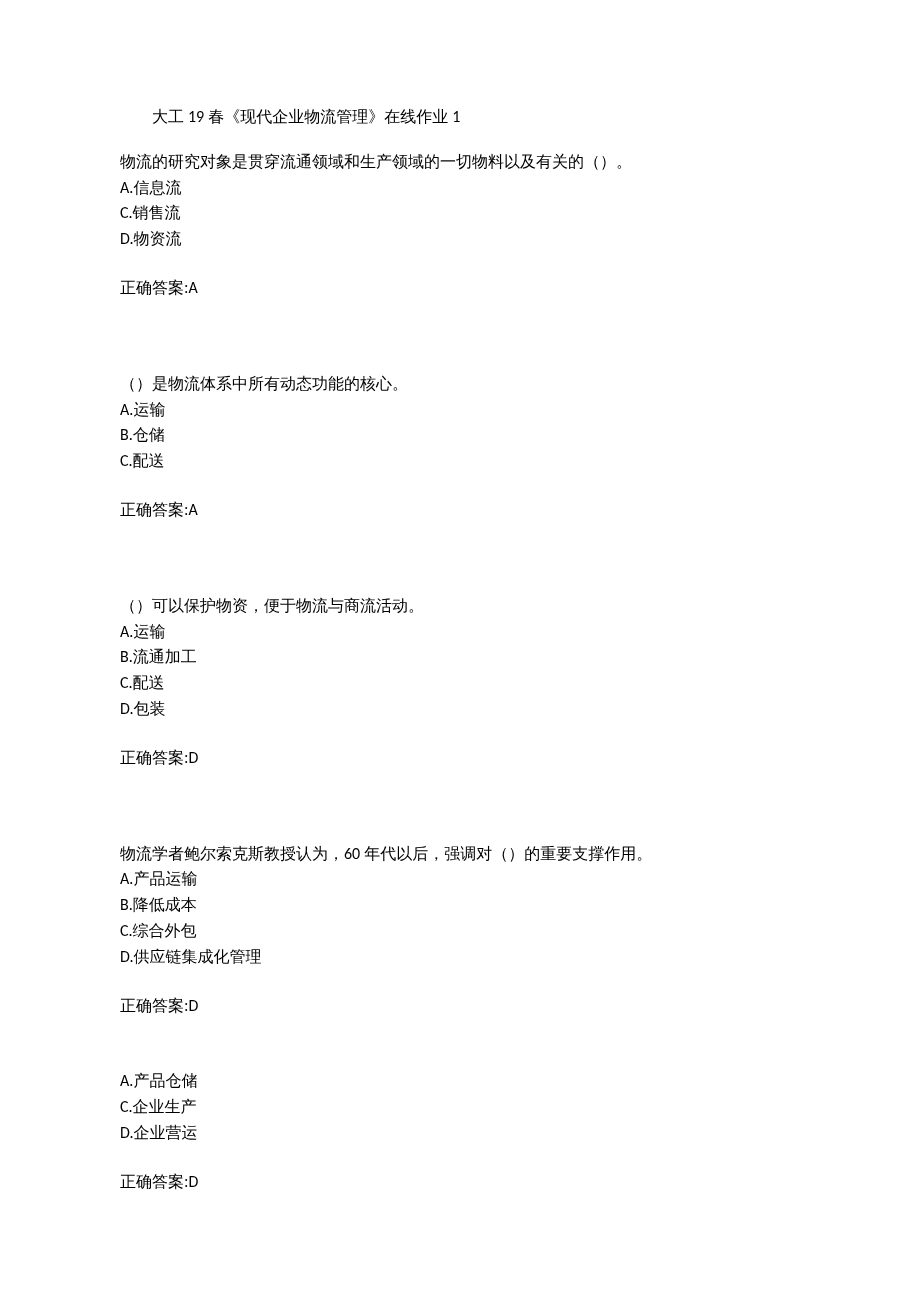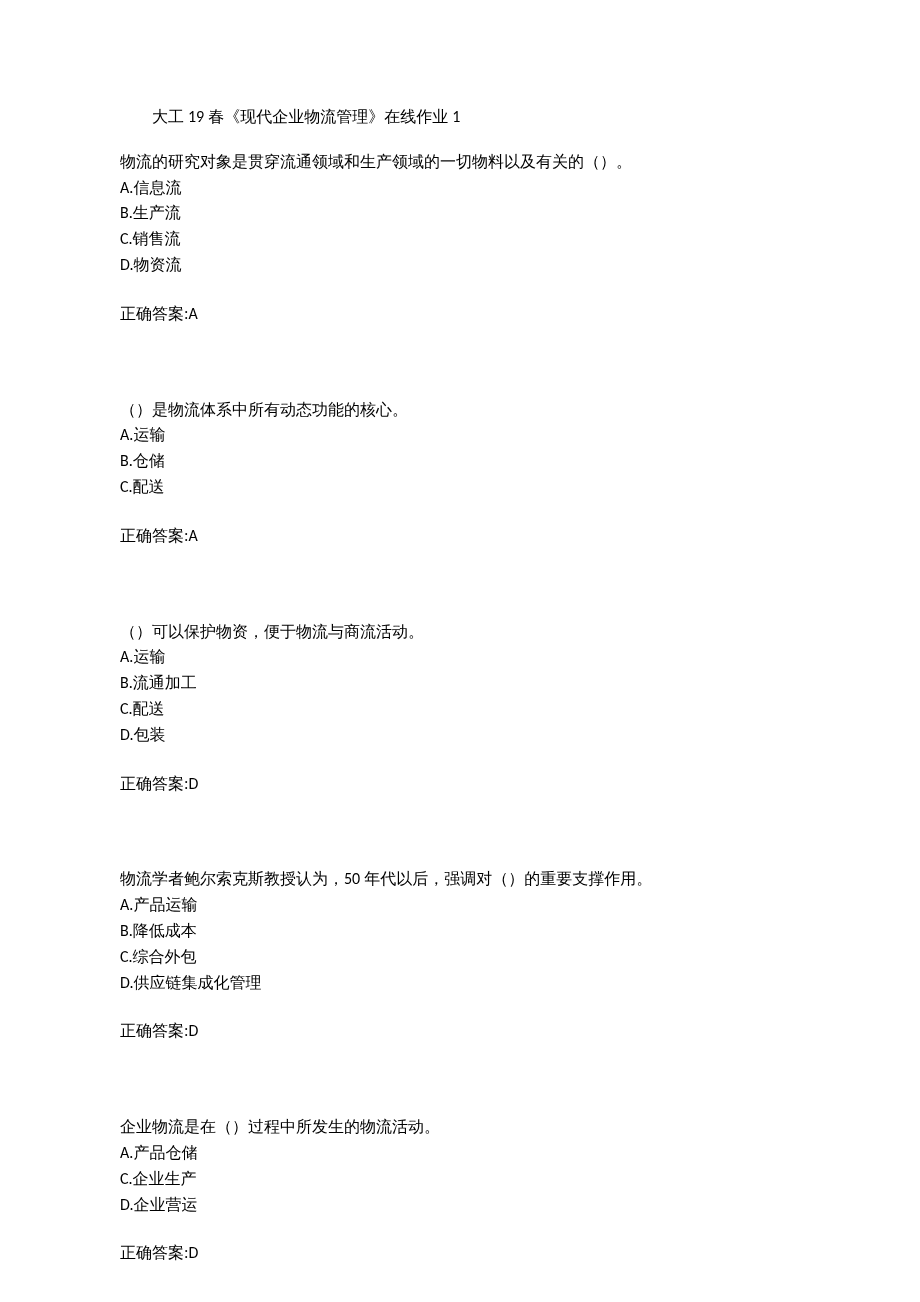--- a/index.html
+++ b/index.html
@@ -44,21 +44,20 @@
 </head>
 <body>
 
 <div class="title-line">
   <span>大工 </span><span class="latin">19</span><span> 春《现代企业物流管理》在线作业 </span><span class="latin">1</span>
 </div>
 
 <div class="question-block">
   <div class="question-text">物流的研究对象是贯穿流通领域和生产领域的一切物料以及有关的（）。</div>
   <div class="option"><span class="latin">A</span><span class="latin">.</span><span>信息流</span></div>
-  <div class="option"><span class="latin">B</span><span class="latin">.</span><span>生产流</span></div>
   <div class="option"><span class="latin">C</span><span class="latin">.</span><span>销售流</span></div>
   <div class="option"><span class="latin">D</span><span class="latin">.</span><span>物资流</span></div>
   <div class="answer-label"><span>正确答案:</span><span class="latin">A</span></div>
 </div>
 
 <div class="spacer"></div>
 
 <div class="question-block">
   <div class="question-text">（）是物流体系中所有动态功能的核心。</div>
   <div class="option"><span class="latin">A</span><span class="latin">.</span><span>运输</span></div>
@@ -75,30 +74,29 @@
   <div class="option"><span class="latin">B</span><span class="latin">.</span><span>流通加工</span></div>
   <div class="option"><span class="latin">C</span><span class="latin">.</span><span>配送</span></div>
   <div class="option"><span class="latin">D</span><span class="latin">.</span><span>包装</span></div>
   <div class="answer-label"><span>正确答案:</span><span class="latin">D</span></div>
 </div>
 
 <div class="spacer"></div>
 
 <div class="question-block">
   <div class="question-text">
-    <span>物流学者鲍尔索克斯教授认为，</span><span class="latin">50</span><span> 年代以后，强调对（）的重要支撑作用。</span>
+    <span>物流学者鲍尔索克斯教授认为，</span><span class="latin">60</span><span> 年代以后，强调对（）的重要支撑作用。</span>
   </div>
   <div class="option"><span class="latin">A</span><span class="latin">.</span><span>产品运输</span></div>
   <div class="option"><span class="latin">B</span><span class="latin">.</span><span>降低成本</span></div>
   <div class="option"><span class="latin">C</span><span class="latin">.</span><span>综合外包</span></div>
   <div class="option"><span class="latin">D</span><span class="latin">.</span><span>供应链集成化管理</span></div>
   <div class="answer-label"><span>正确答案:</span><span class="latin">D</span></div>
 </div>
 
 <div class="spacer"></div>
 
 <div class="question-block">
-  <div class="question-text">企业物流是在（）过程中所发生的物流活动。</div>
   <div class="option"><span class="latin">A</span><span class="latin">.</span><span>产品仓储</span></div>
   <div class="option"><span class="latin">C</span><span class="latin">.</span><span>企业生产</span></div>
   <div class="option"><span class="latin">D</span><span class="latin">.</span><span>企业营运</span></div>
   <div class="answer-label"><span>正确答案:</span><span class="latin">D</span></div>
 </div>
 
 </body></html>

